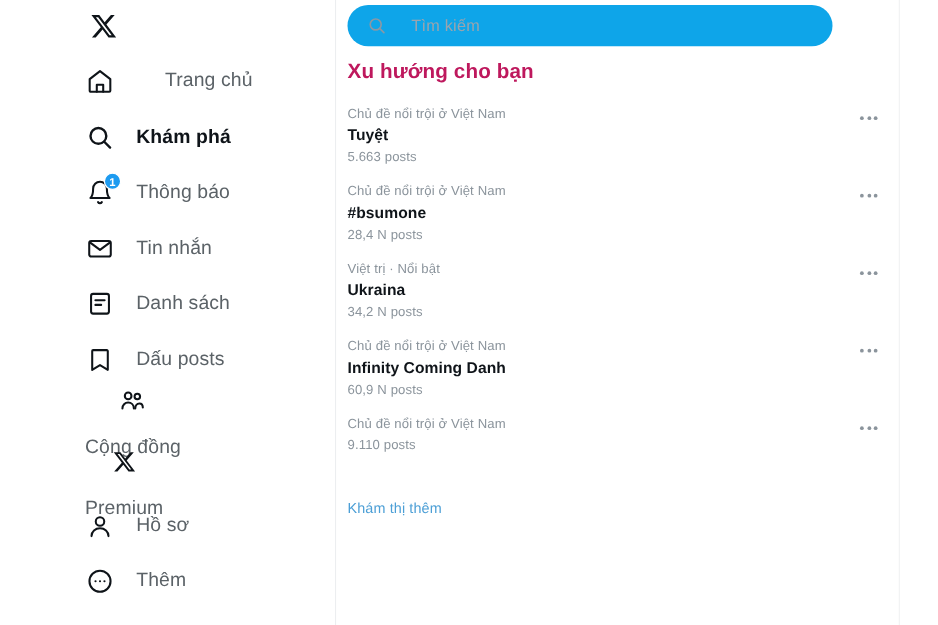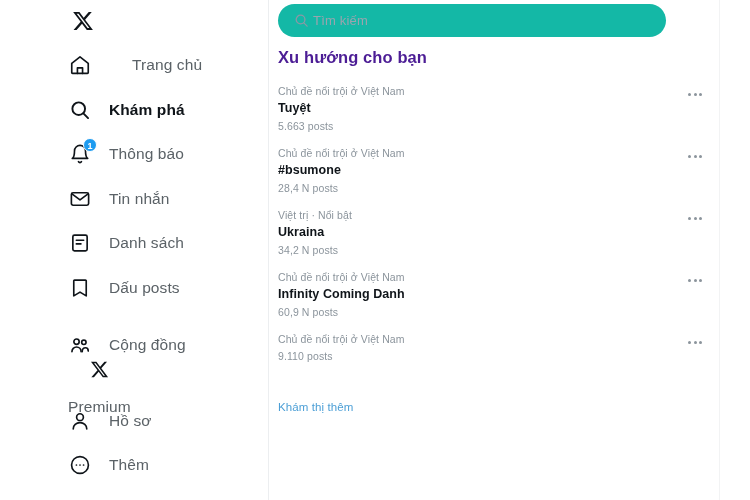--- a/index.html
+++ b/index.html
@@ -91,26 +91,26 @@
   }
 
   
   #search-row {
     position: absolute;
     left: 9px; top: 4px;
     width: 388px; height: 33px;
   }
   #search-pill {
     width: 100%; height: 33px;
-    background: #14b8a6;
+    background: #0ea5e9;
     border-radius: 17px;
     display: flex;
     align-items: center;
     padding-left: 16px;
-    gap: 4px;
+    gap: 20px;
     cursor: text;
   }
   #search-pill .s-ico { color: #8b98a5; display:flex; }
   #search-input {
     border: none;
     outline: none;
     background: transparent;
     font-family: inherit;
     font-size: 13px;
     color: #0f1419;
@@ -118,21 +118,21 @@
     letter-spacing: .2px;
   }
   #search-input::placeholder { color: #9aa4ae; }
 
   
   #trends-title {
     position: absolute;
     left: 9px; top: 48px;
     font-size: 16.5px;
     font-weight: 700;
-    color: #4c1d95;
+    color: #be185d;
     letter-spacing: .1px;
   }
 
   
   #trend-list {
     position: absolute;
     left: 0; top: 78px;
     width: 451px;
   }
   .trend {
@@ -245,21 +245,21 @@
           <span class="nav-label">Danh sách</span>
         </div>
         <div class="nav-item" style="top: 269px;">
           <span class="nav-ico">
             <svg width="22" height="22" viewBox="0 0 24 24" fill="none" stroke="currentColor" stroke-width="1.8" stroke-linecap="round" stroke-linejoin="round">
               <path d="M6 3.4h12a.8.8 0 0 1 .8.8v16.4L12 16.5 5.2 20.6V4.2a.8.8 0 0 1 .8-.8z"></path>
             </svg>
           </span>
           <span class="nav-label">Dấu posts</span>
         </div>
-        <div class="nav-item" style="top: 326px;">
+        <div class="nav-item" style="top: 308px; flex-direction: column;">
           <span class="nav-ico">
             <svg width="22" height="22" viewBox="0 0 24 24" fill="none" stroke="currentColor" stroke-width="1.8" stroke-linecap="round" stroke-linejoin="round">
               <circle cx="8.2" cy="8.4" r="2.9"></circle>
               <circle cx="16.2" cy="9" r="2.4"></circle>
               <path d="M3.2 19.4c0-3 2.2-5.2 5-5.2s5 2.2 5 5.2"></path>
               <path d="M14.4 19.4c0-2.6 1.6-4.4 3.6-4.4s3 1.6 3 3.6"></path>
             </svg>
           </span>
           <span class="nav-label">Cộng đồng</span>
         </div>

